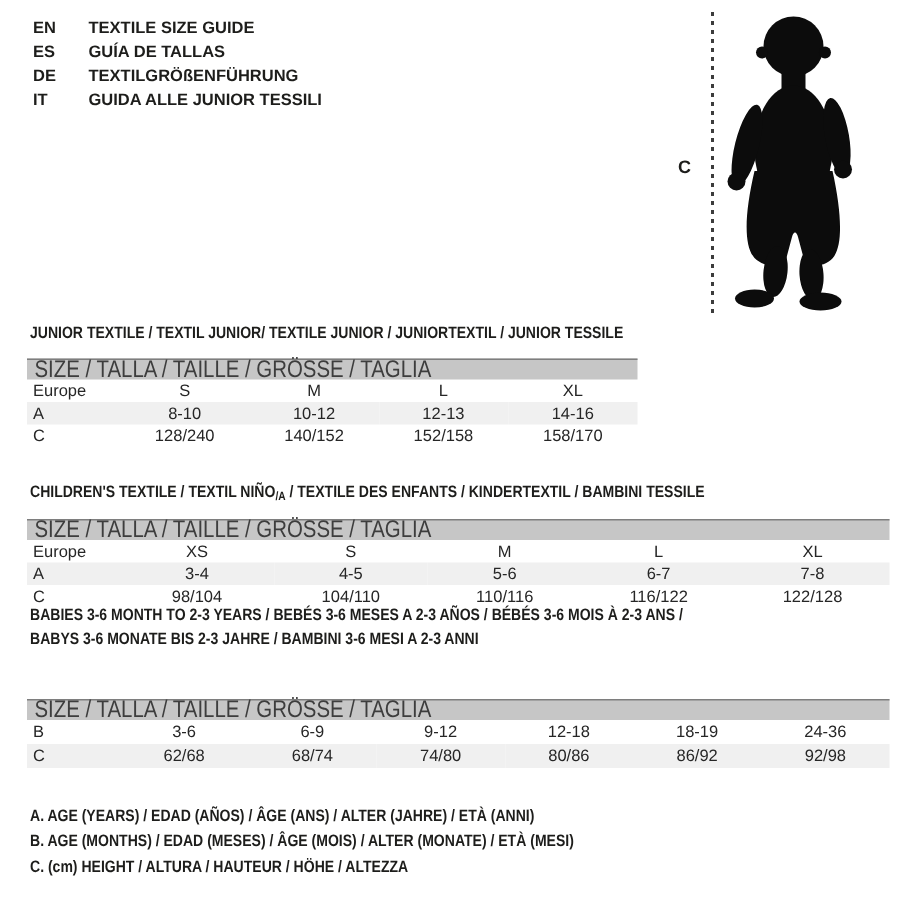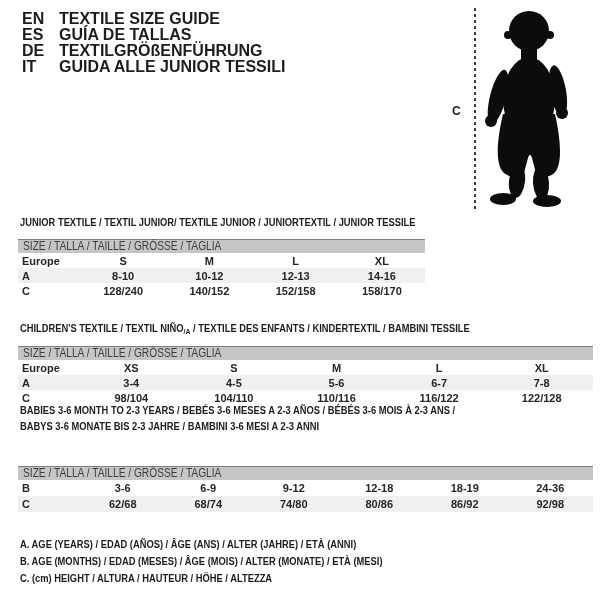--- a/index.html
+++ b/index.html
@@ -2,21 +2,21 @@
 <html><head>
 <meta charset="utf-8">
 <style>
   html,body { margin:0; padding:0; }
   body {
     width:600px; height:600px; background:#ffffff; position:relative;
     font-family:"Liberation Sans", sans-serif; color:#1d1d1b; overflow:hidden;
   }
   
   .langs { position:absolute; left:22px; top:11px; }
-  .lang-row { height:16px; line-height:16px; font-size:16px; font-weight:bold; white-space:nowrap; }
+  .lang-row { height:16px; line-height:16px; font-size:11px; font-weight:bold; white-space:nowrap; }
   .lang-code { display:inline-block; width:37px; }
 
   
   .measure-line { position:absolute; left:474px; top:8px; width:2px; height:201px;
     background:repeating-linear-gradient(to bottom,#3c3c3c 0 3px,transparent 3px 6px); }
   .measure-label { position:absolute; left:452px; top:104px; font-size:12px; font-weight:bold; }
   .baby { position:absolute; left:483px; top:9px; }
 
   
   .tbl-title { position:absolute; left:20px; font-size:11px; font-weight:bold; white-space:nowrap; }
@@ -27,22 +27,22 @@
   
   .cond { display:inline-block; transform:scaleX(.85); transform-origin:0 50%; white-space:nowrap; }
   .sub { font-size:8px; vertical-align:-2px; }
 
   
   .tablewrap { position:absolute; left:18px; }
   #table-junior { top:239px; width:407px; }
   #table-children { top:346px; width:575px; }
   #table-babies { top:466px; width:575px; }
   .size-bar { background:#c6c6c6; border-top:1px solid #7e7e7e; height:13px; line-height:13px;
-    font-size:12px; color:#3d3d3d; padding-left:5px; }
-  table { width:100%; border-collapse:collapse; table-layout:fixed;font-weight:bold; }
+    font-size:16px; color:#3d3d3d; padding-left:5px; }
+  table { width:100%; border-collapse:collapse; table-layout:fixed; }
   col.labelcol { width:62px; }
   td { text-align:center; height:15px; padding:0; font-size:11px; color:#262626; }
   #table-babies td { height:16px; }
   td.lbl { text-align:left; padding-left:4px; }
   tbody tr:nth-child(even) { background:#f0f0f0; }
 
   
   .legend { position:absolute; left:20px; top:536px; }
   .legend-line { height:17px; line-height:17px; font-size:11px; font-weight:bold; white-space:nowrap; }
 </style>

